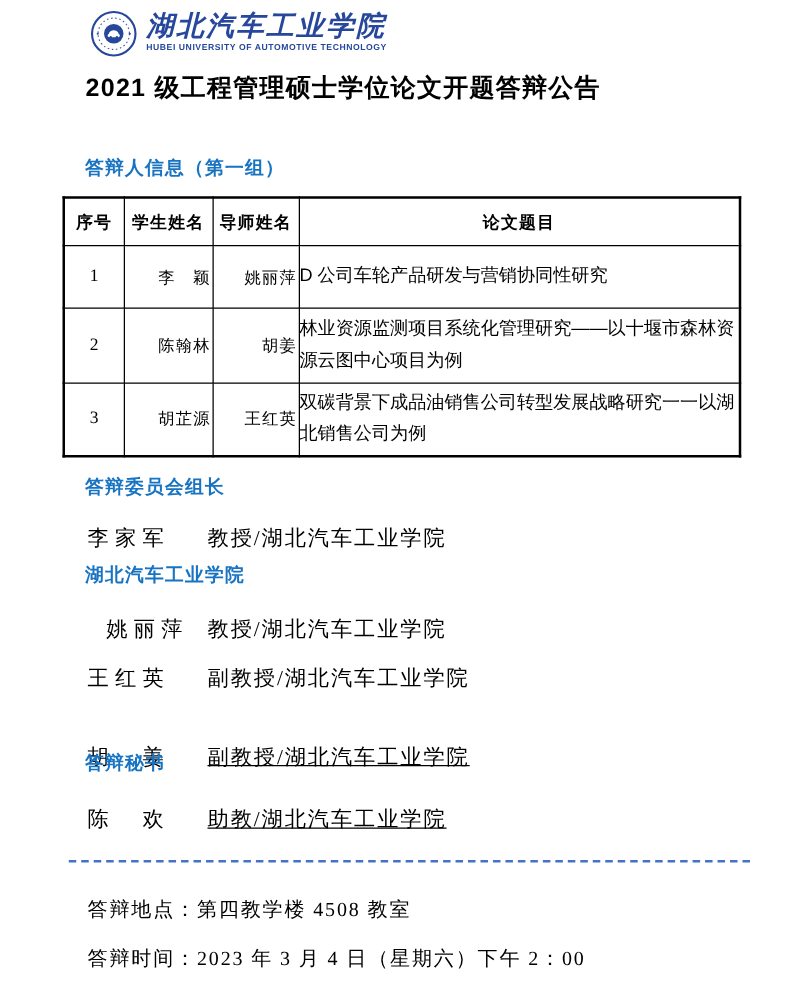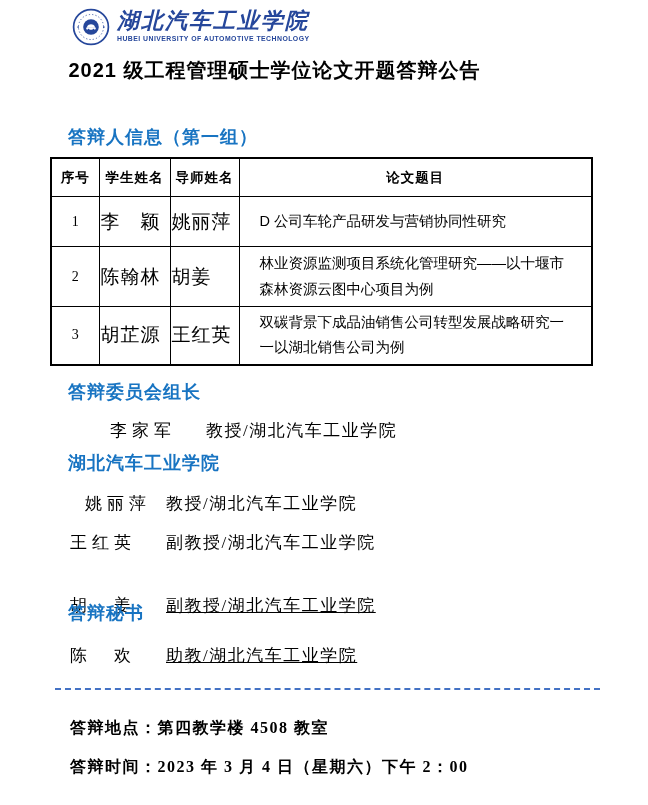--- a/index.html
+++ b/index.html
@@ -25,21 +25,21 @@
 
   
   .doc-title {
     position:absolute; top:57px; left:0; width:549px; text-align:center;
     font-weight:700; font-size:20px; letter-spacing:1px;
   }
 
   
   .h-blue {
     position:absolute; left:68px; color:#1874C2; font-weight:700;
-    font-size:18px; letter-spacing:1px; white-space:nowrap;
+    font-size:15px; letter-spacing:1px; white-space:nowrap;
   }
   #heading-defenders { top:125px; }
   #heading-chair     { top:380px; }
   #heading-members   { top:451px; }
   #heading-secretary { top:601px; }
 
   
   table.defenders {
     position:absolute; top:157px; left:50px; width:543px;
     border-collapse:collapse; table-layout:fixed;
@@ -47,46 +47,46 @@
   }
   .defenders th, .defenders td { border:1px solid #000; }
   .defenders th {
     font-family:"Liberation Serif", serif; font-weight:700; font-size:13.5px;
     letter-spacing:1px; height:35px; text-align:center;margin-top:28px;
   }
   .defenders .col-no   { width:48px; }
   .defenders .col-stu  { width:71px; }
   .defenders .col-adv  { width:69px; }
   .defenders td.c-no   { text-align:center; font-family:"Liberation Serif", serif; font-size:14px; }
-  .defenders td.c-name { text-align:left; font-family:"Liberation Serif", serif; font-size:19px; letter-spacing:1px; }
-  .defenders td.c-title{ padding:3px 20px; font-size:14.5px; line-height:1.75; text-align:left; }
+  .defenders td.c-name { text-align:right; font-family:"Liberation Serif", serif; font-size:13px; letter-spacing:1px; }
+  .defenders td.c-title{ padding:3px 0; font-size:14.5px; line-height:1.75; text-align:left; }
   .defenders tr.r1 td { height:43px; }
   .defenders tr.r2 td { height:53px; }
   .defenders tr.r3 td { height:49px; }
 
   
   .member-line {
     position:absolute; left:70px; font-family:"Liberation Serif", serif;
     font-size:17px; letter-spacing:1.5px; white-space:nowrap;
   }
   .member-name { display:inline-block; min-width:96px; letter-spacing:5px; }
-  #line-chair   { top:419px;margin-left:40px; }
+  #line-chair   { top:419px; }
   #line-mem0    { top:492px;text-align:center; }
   #line-mem1    { top:531px; }
   #line-mem2    { top:594px;text-decoration:underline; }
   #line-sec     { top:644px;text-decoration:underline; }
 
   
   .divider {
     position:absolute; top:688px; left:55px; width:545px; height:0;
     border-top:2px dashed #4472C4;
   }
   .footer-line {
     position:absolute; left:70px; font-family:"Liberation Serif", serif;
-    font-size:16px; letter-spacing:1.5px; white-space:nowrap;font-weight:bold;
+    font-size:16px; letter-spacing:1.5px; white-space:nowrap;
   }
   #footer-location { top:718px; }
   #footer-time     { top:757px; }
 </style>
 </head>
 <body>
 
 <div class="logo-row">
   <svg class="seal" viewBox="0 0 40 40" aria-hidden="true">
     <circle cx="20" cy="20" r="18.3" fill="none" stroke="#26479B" stroke-width="1.8"></circle>

